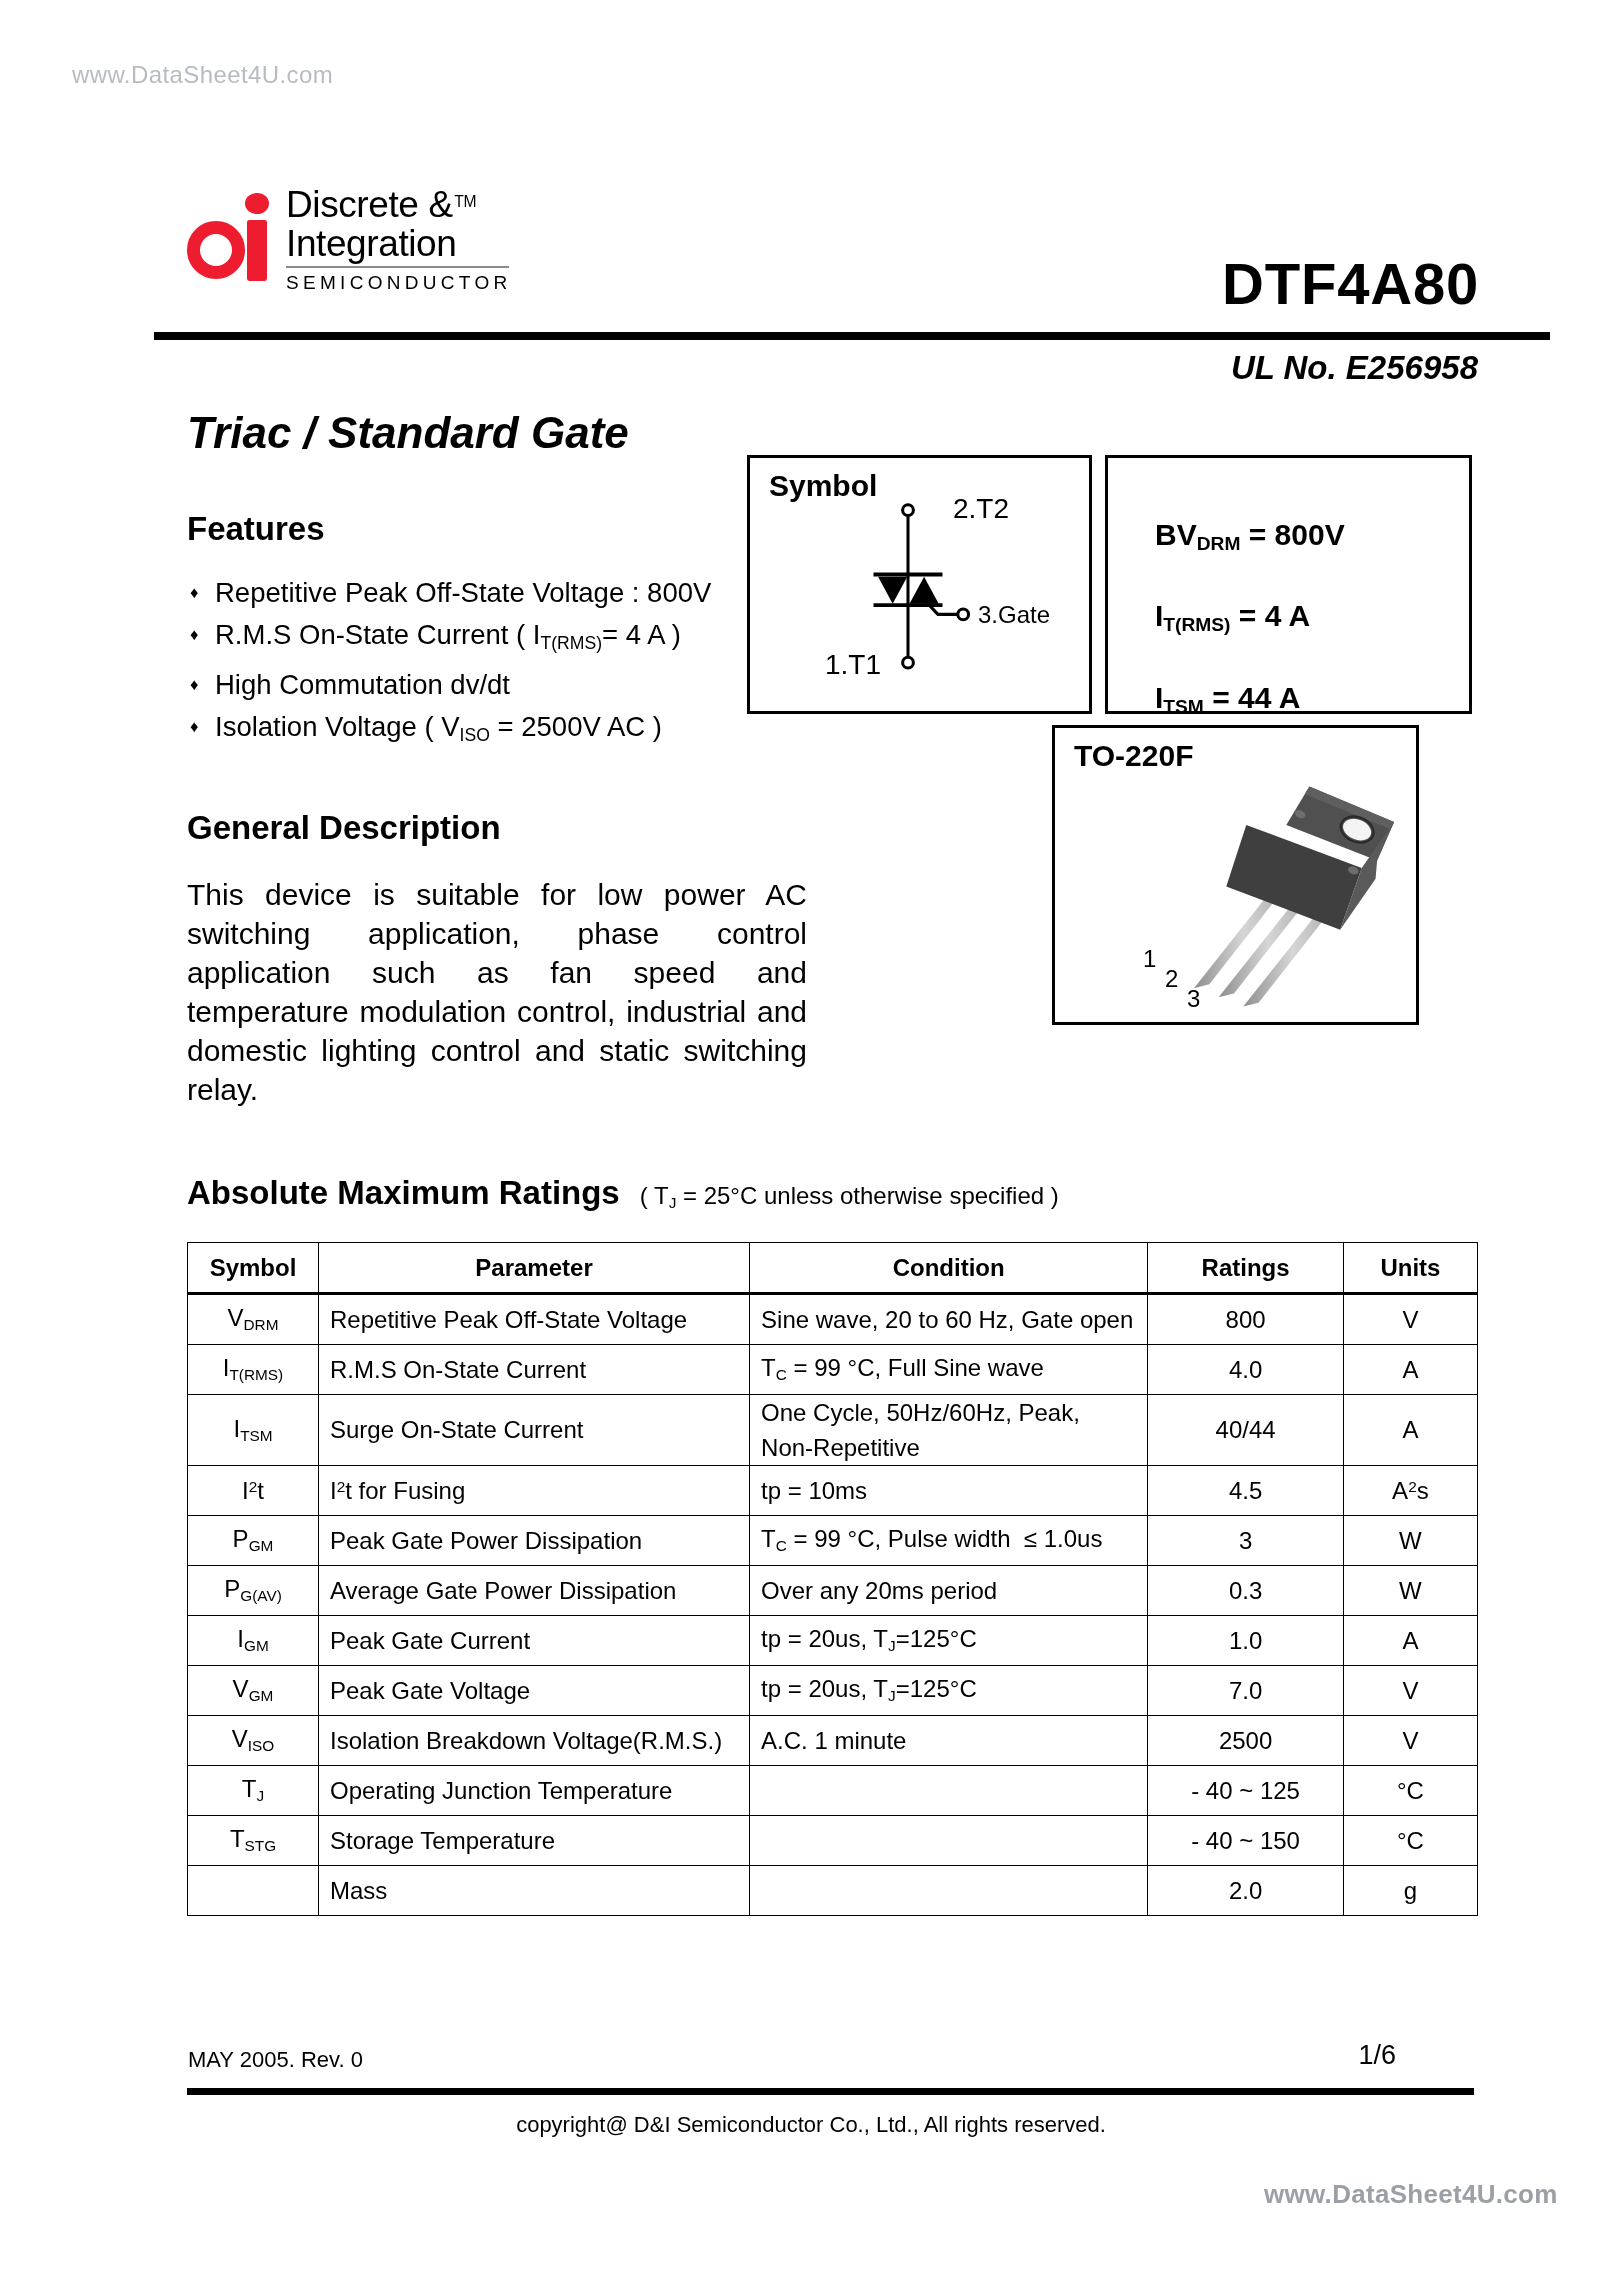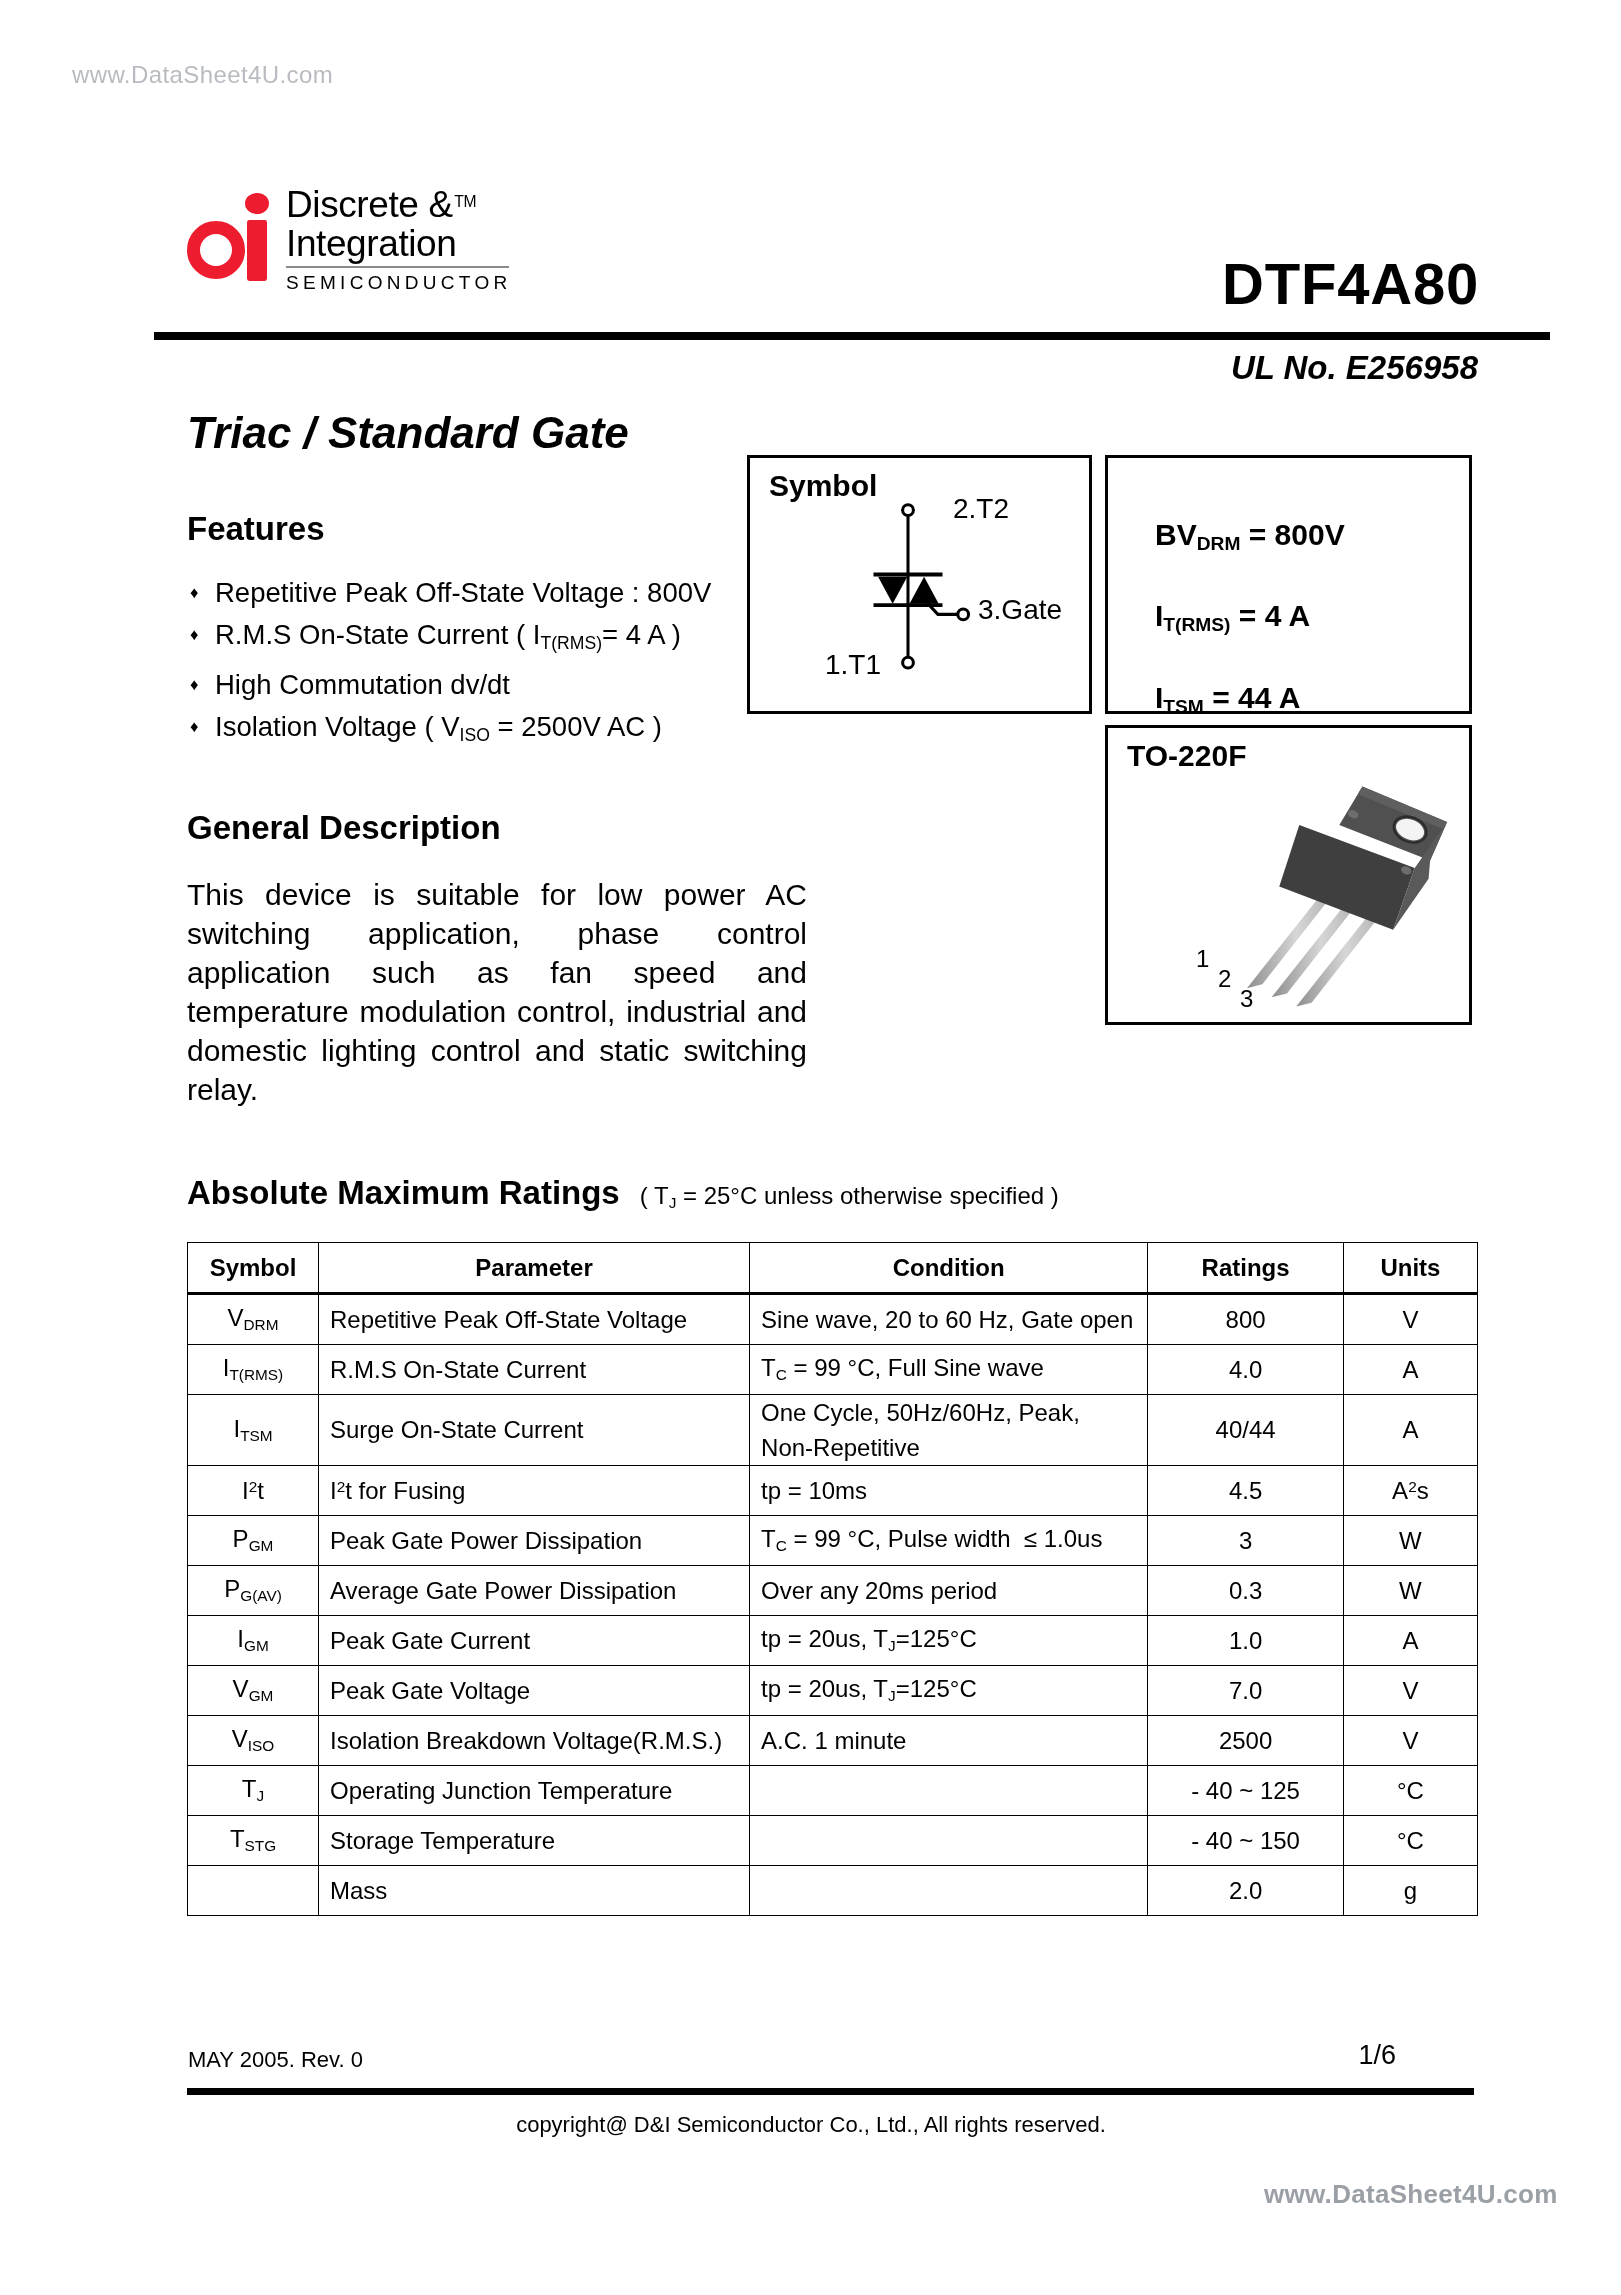--- a/index.html
+++ b/index.html
@@ -215,21 +215,21 @@
 
   
   .box {
     position: absolute;
     border: 3.9px solid #000;
     background: #fff;
     box-sizing: border-box;
   }
   #symbol-box  { left: 747px;  top: 455px;  width: 345px; height: 259px; }
   #maxval-box  { left: 1105px; top: 455px;  width: 367px; height: 259px; }
-  #package-box { left: 1105px; top: 725px;  width: 367px; height: 300px; }
+  #package-box { left: 1052px; top: 725px;  width: 367px; height: 300px; }
 
   .box-label {
     position: absolute;
     left: 19px;
     top: 11px;
     font-size: 30px;
     font-weight: bold;
     white-space: nowrap;
   }
 
@@ -398,21 +398,21 @@
       <line x1="160" y1="192" x2="250" y2="192" stroke="#000" stroke-width="5"></line>
 
       <polygon points="166,155 204,155 185,190" fill="#000"></polygon>
 
       <polygon points="207,190 245,190 226,155" fill="#000"></polygon>
 
       <polyline points="218,176 244,204 270,204" fill="none" stroke="#000" stroke-width="4"></polyline>
       <circle cx="277" cy="204" r="7" fill="#fff" stroke="#000" stroke-width="4"></circle>
     </svg>
     <div style="position:absolute; left:203px; top:35px; font-size:28px;">2.T2</div>
-    <div style="position:absolute; left:228px; top:136px; font-size:28px;">3.Gate</div>
+    <div style="position:absolute; left:228px; top:143px; font-size:24px;">3.Gate</div>
     <div style="position:absolute; left:75px; top:191px; font-size:28px;">1.T1</div>
   </div>
 
   <div class="box" id="maxval-box">
     <div class="maxval-list">
       <div>BV<sub>DRM</sub> = 800V</div>
       <div>I<sub>T(RMS)</sub> = 4 A</div>
       <div>I<sub>TSM</sub> = 44 A</div>
     </div>
   </div>

